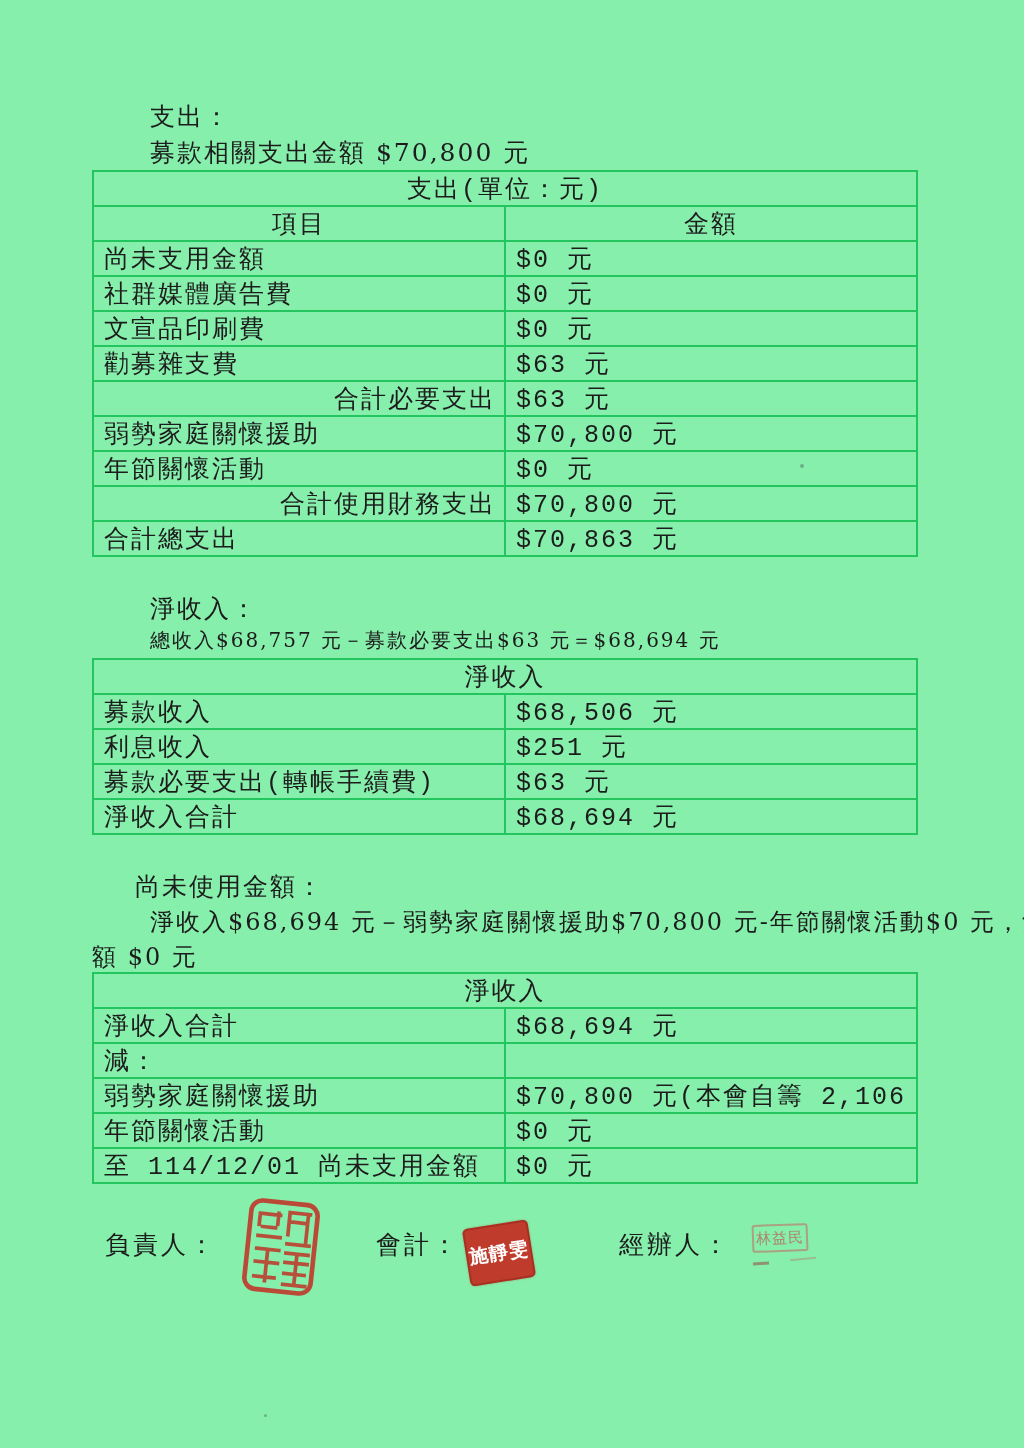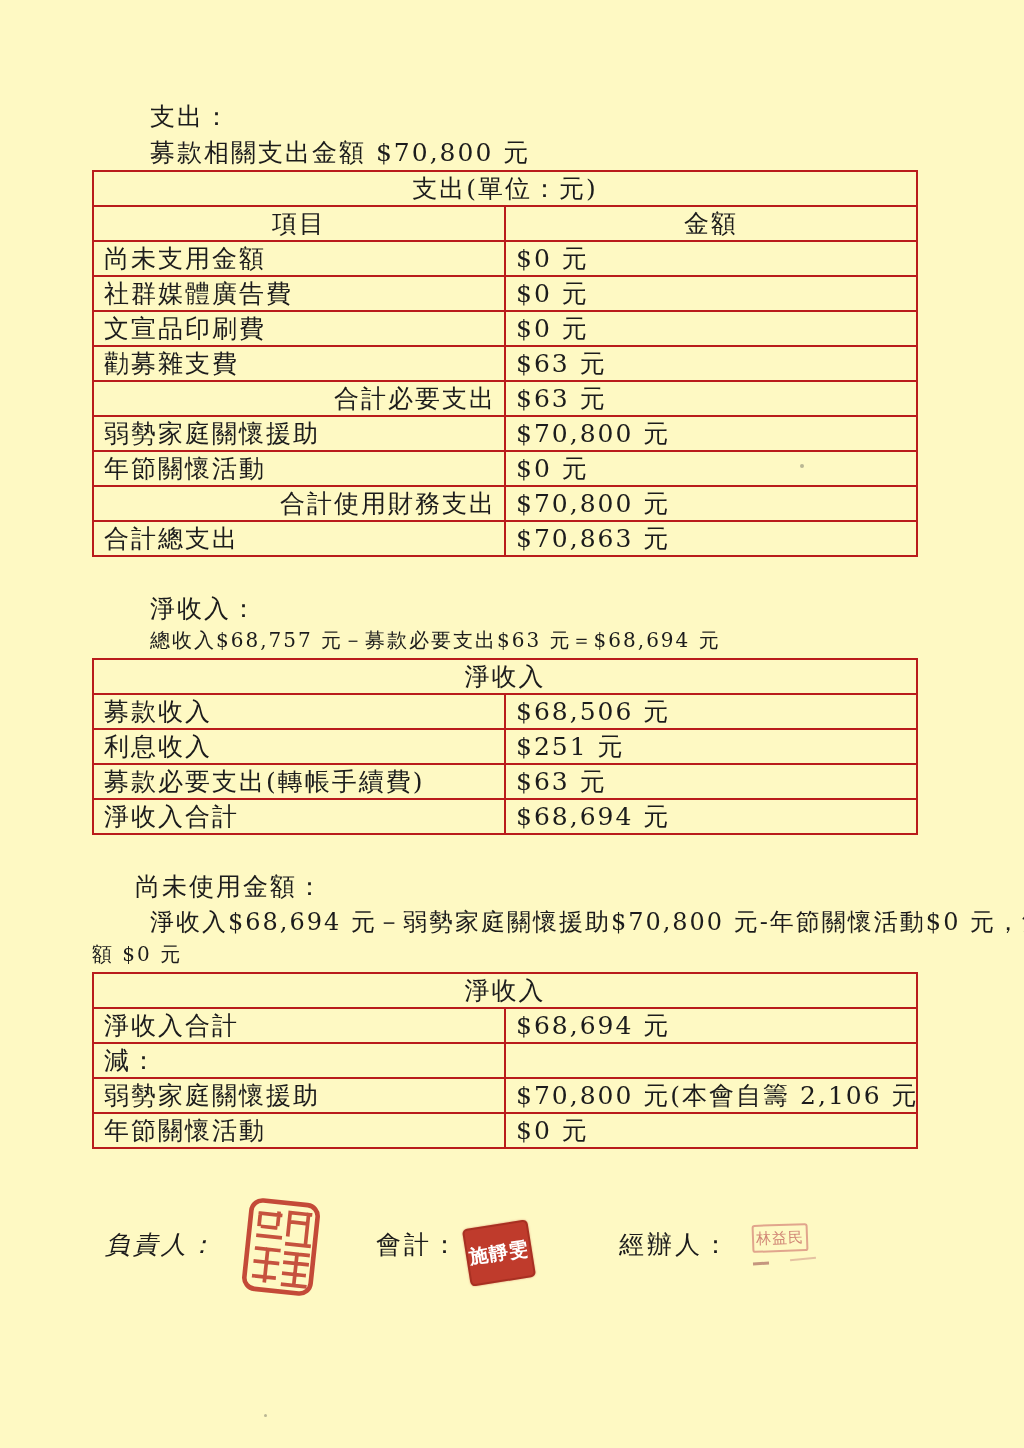--- a/index.html
+++ b/index.html
@@ -1,28 +1,28 @@
 <!DOCTYPE html>
 <html><head>
 <meta charset="utf-8">
 <style>
   html,body{margin:0;padding:0;}
   body{
     width:1024px;height:1448px;background:#ffffff;
     font-family:"DejaVu Serif","Liberation Serif",serif;
     color:#1c1c1c;overflow:hidden;
   }
-  .page{position:relative;width:1024px;height:1448px;background:#fef9c3;}
+  .page{position:relative;width:1024px;height:1448px;background:#86efac;}
   .doc-line{position:absolute;font-size:25px;letter-spacing:2px;white-space:nowrap;}
   .table-wrap{position:absolute;left:92px;width:826px;}
   .doc-table{border-collapse:collapse;width:826px;table-layout:fixed;}
   .doc-table td{
-    border:2px solid #b91c1c;font-size:25px;font-weight:normal;
+    border:2px solid #22c55e;font-size:25px;font-weight:normal;
     padding:0 0 0 10px;letter-spacing:2px;height:33px;vertical-align:middle;
-    overflow:hidden;white-space:nowrap;
+    overflow:hidden;white-space:nowrap;font-family:Liberation Mono, monospace;
   }
   .doc-table .title-cell{text-align:center;padding:0;letter-spacing:2px;}
   .doc-table .colhead td{text-align:center;padding:0;}
   .doc-table .col-item{width:414px;}
   .doc-table tr.subtotal .col-item{text-align:right;padding:0 8px 0 0;margin-top:33px;}
   .sig-label{position:absolute;top:1228px;font-size:25px;letter-spacing:3px;white-space:nowrap;}
   .seal{position:absolute;}
   .seal-square{
     left:244px;top:1198px;width:74px;height:98px;
     transform:rotate(6deg);
@@ -140,21 +140,21 @@
           <tr>
             <td class="col-item">淨收入合計</td>
             <td class="col-amount">$68,694 元</td>
           </tr>
         </tbody>
     </table>
   </div>
 
   <div class="doc-line" style="left:135px;top:870px;">尚未使用金額：</div>
   <div class="doc-line" style="left:150px;top:906px;font-size:24px;">淨收入$68,694 元－弱勢家庭關懷援助$70,800 元-年節關懷活動$0 元，餘</div>
-  <div class="doc-line" style="left:92px;top:941px;font-size:20px;">額 $0 元</div>
+  <div class="doc-line" style="left:92px;top:941px;font-size:24px;">額 $0 元</div>
 
   <div class="table-wrap" style="top:972px;">
     <table class="doc-table">
       <tbody>
         <tr>
           <td class="title-cell" colspan="2">淨收入</td>
         </tr>
       </tbody>
       <tbody>
           <tr>
@@ -166,25 +166,29 @@
             <td class="col-amount"></td>
           </tr>
           <tr>
             <td class="col-item">弱勢家庭關懷援助</td>
             <td class="col-amount">$70,800 元(本會自籌 2,106 元)</td>
           </tr>
           <tr>
             <td class="col-item">年節關懷活動</td>
             <td class="col-amount">$0 元</td>
           </tr>
+          <tr>
+            <td class="col-item">至 114/12/01 尚未支用金額</td>
+            <td class="col-amount">$0 元</td>
+          </tr>
         </tbody>
     </table>
   </div>
 
-  <div class="sig-label" style="left:105px;font-style:italic;">負責人：</div>
+  <div class="sig-label" style="left:105px;">負責人：</div>
   <div class="sig-label" style="left:376px;">會計：</div>
   <div class="sig-label" style="left:619px;">經辦人：</div>
 
   <div class="seal seal-square">
     <svg width="74" height="98" viewBox="0 0 80 104" xmlns="http://www.w3.org/2000/svg">
       <g stroke="#bf3b2c" fill="none" stroke-width="5" opacity="0.92">
         <rect x="4" y="4" width="72" height="96" rx="12"></rect>
       </g>
       <g stroke="#bf3b2c" fill="none" stroke-width="4" stroke-linecap="square" opacity="0.88">
         <path d="M14 18 h22 M14 18 v12 M34 16 v12 M18 32 h14 M14 42 h24"></path>

